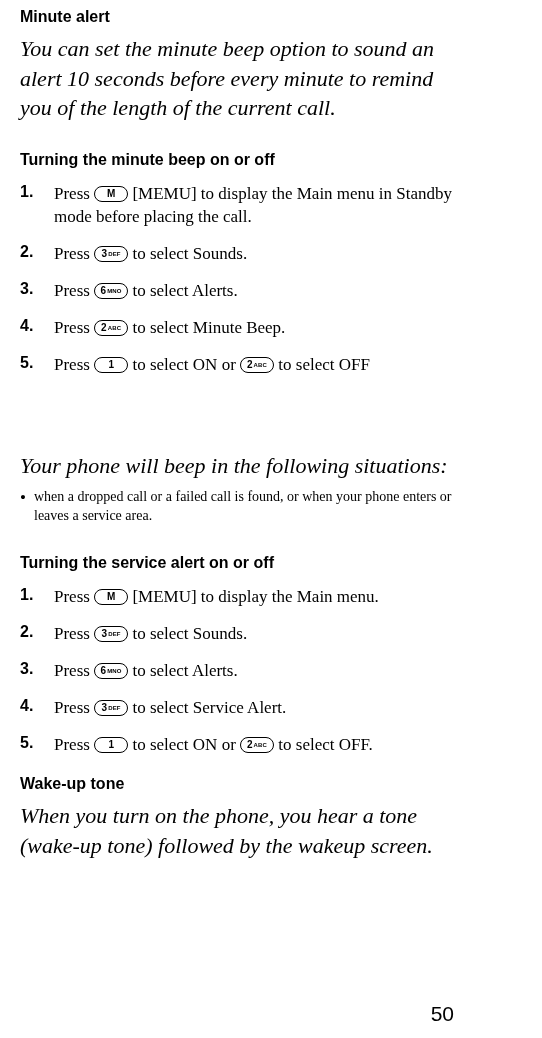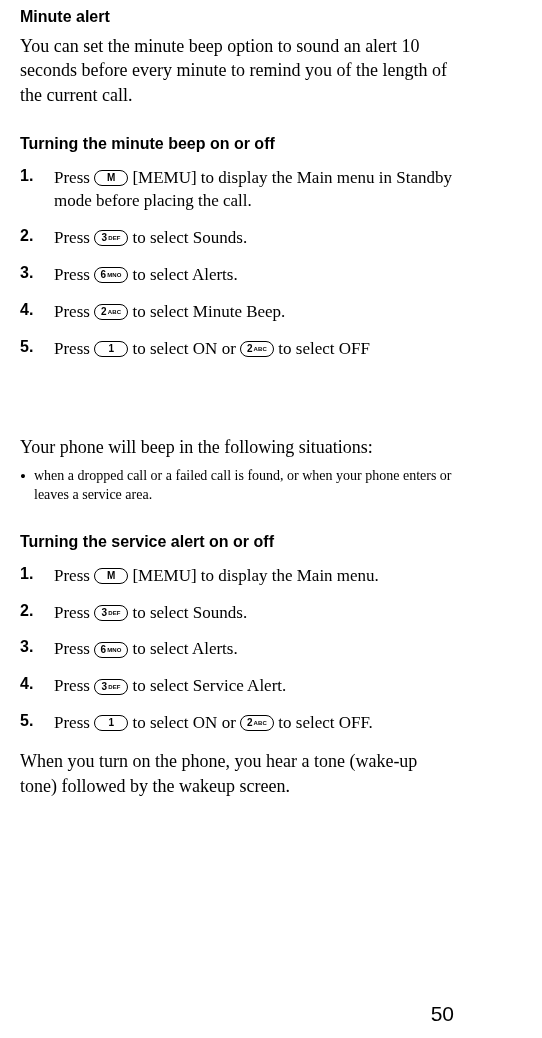--- a/index.html
+++ b/index.html
@@ -29,23 +29,24 @@
     font-size: 16px;
     margin: 28px 0 14px 0;
   }
   .h3 {
     font-family: Arial, Helvetica, sans-serif;
     font-weight: bold;
     font-size: 16px;
     margin: 18px 0 8px 0;
   }
   .para {
-    font-size: 18px;
+    font-size: 22px;
     line-height: 1.35;
     margin: 0 0 8px 0;
+    font-style: italic;
   }
   ol.steps {
     list-style: none;
     margin: 0;
     padding: 0;
   }
   ol.steps > li {
     display: flex;
     align-items: flex-start;
     margin: 10px 0 14px 0;
@@ -248,16 +249,17 @@
         <span> to select ON or </span>
         <span class="keycap">
             <span class="k-main">2</span>
             <span class="k-sub">ABC</span>
           </span>
         <span> to select OFF.</span>
       </span>
     </li>
   </ol>
 
+  <div class="h3">Wake-up tone</div>
   <p class="para">When you turn on the phone, you hear a tone (wake-up tone) followed by the wakeup screen.</p>
 
   <div class="page-number">50</div>
 </div>
 
 </body></html>

